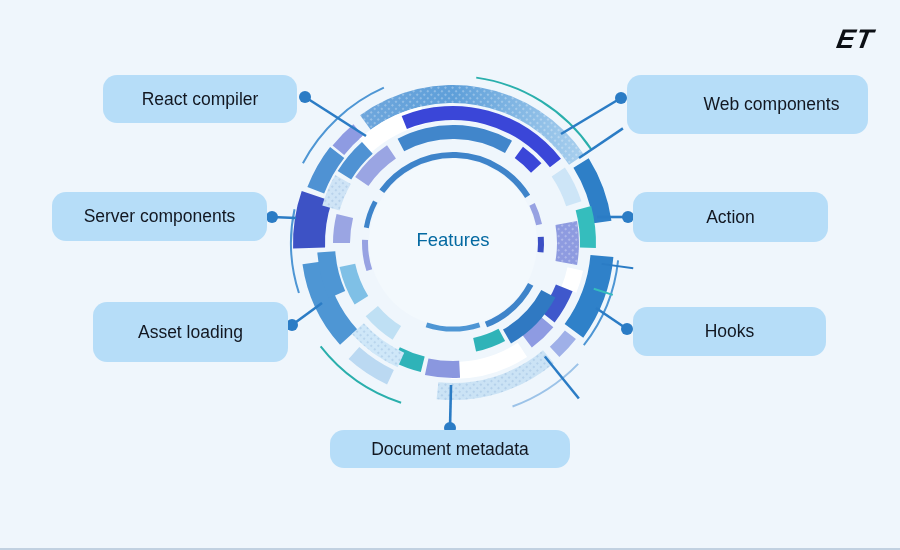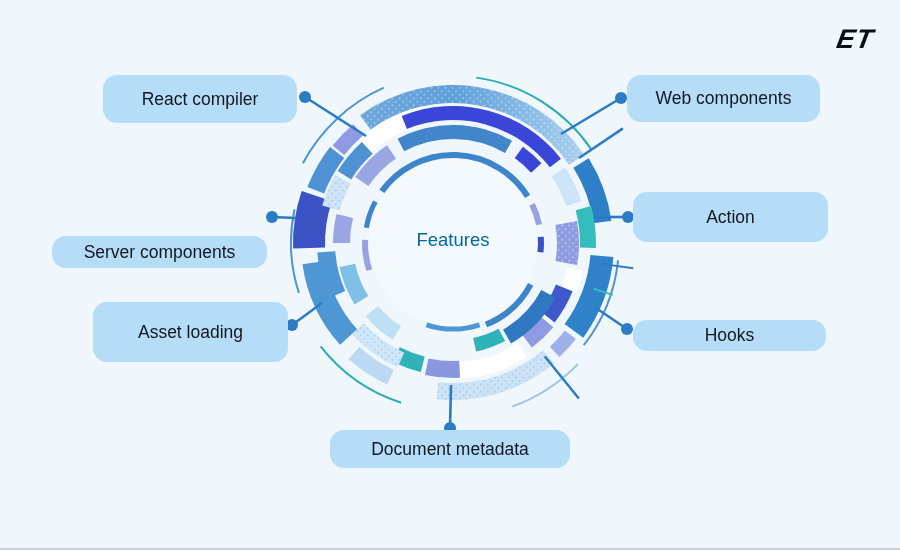--- a/index.html
+++ b/index.html
@@ -17,25 +17,25 @@
     letter-spacing:1px; color:#0c1015;
     transform:skewX(-10deg);
   }
   .node{
     position:absolute; display:flex; align-items:center; justify-content:center;
     background:#b6ddf8; border-radius:14px;
     color:#121721; font-size:17.5px; font-weight:400;
     white-space:nowrap;
   }
   .n-react {left:103px; top:75px;  width:194px; height:48px;}
-  .n-web   {left:627px; top:75px;  width:193px; height:47px;}
-  .n-server{left:52px;  top:192px; width:215px; height:32px;margin-top:44px;}
+  .n-web   {left:627px; top:75px;  width:193px; height:59px;padding-left:48px;}
+  .n-server{left:52px;  top:192px; width:215px; height:49px;}
   .n-action{left:633px; top:192px; width:195px; height:50px;}
   .n-asset {left:93px;  top:302px; width:195px; height:60px;}
-  .n-hooks {left:633px; top:307px; width:193px; height:31px;margin-top:13px;}
+  .n-hooks {left:633px; top:307px; width:193px; height:49px;}
   .n-doc   {left:330px; top:430px; width:240px; height:38px;}
   .center-label{
     position:absolute; left:453px; top:240px; transform:translate(-50%,-50%);
     font-size:18.5px; color:#0369a1; font-weight:400;
   }
 </style>
 </head>
 <body>
 
 <div class="canvas">

